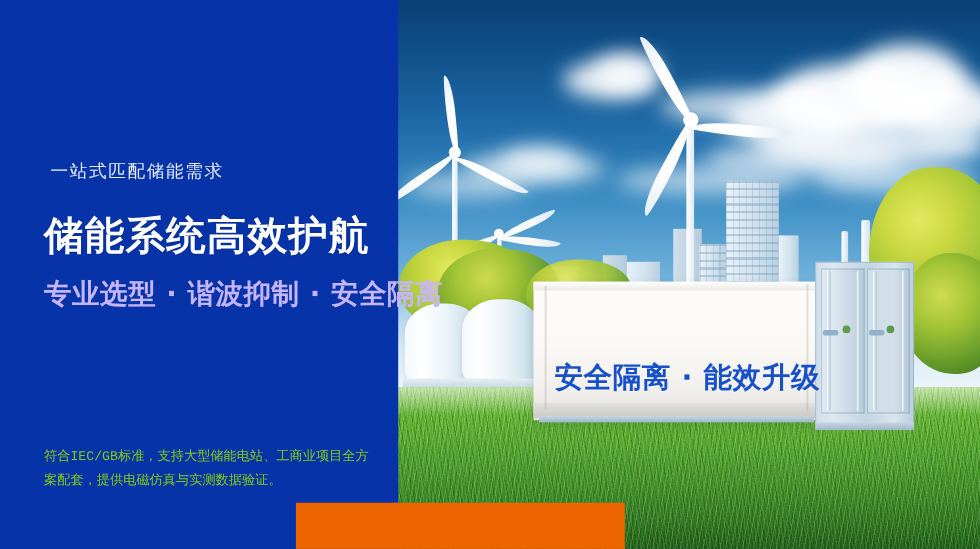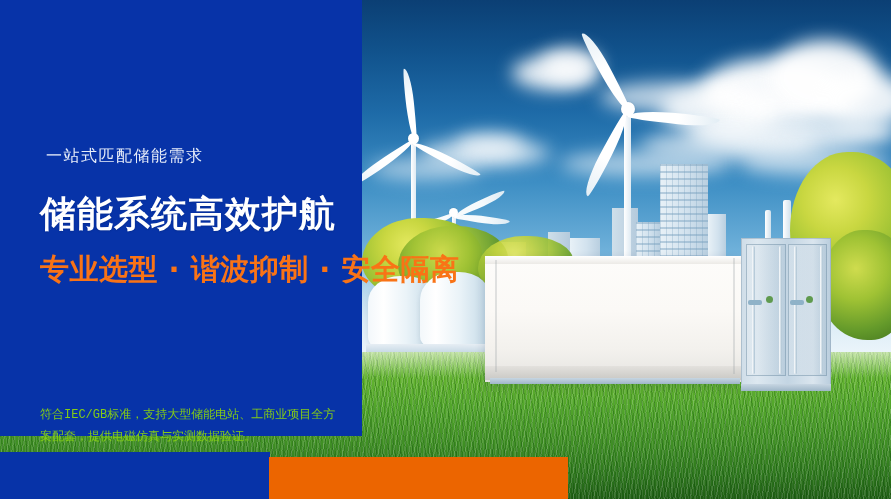--- a/index.html
+++ b/index.html
@@ -120,21 +120,21 @@
   
   .facility{position:absolute;background:linear-gradient(to bottom,rgba(236,245,250,.92),rgba(208,226,238,.85));
     box-shadow:inset 0 0 0 1px rgba(160,190,210,.5);}
   .facility .g{position:absolute;left:0;right:0;top:0;bottom:0;
     background-image:repeating-linear-gradient(to right,rgba(140,175,200,.5) 0 1px,rgba(0,0,0,0) 1px 9px),
                      repeating-linear-gradient(to bottom,rgba(140,175,200,.4) 0 1px,rgba(0,0,0,0) 1px 11px);}
   .stack{position:absolute;background:linear-gradient(to right,#ffffff,#cfe0ec);border-radius:2px;}
 
   
   .panel{
-    position:absolute;left:0;top:0;width:362px;height:436px;
+    position:absolute;left:0;top:0;width:362px;height:499px;
     background:#0733a8;
     z-index:40;
   }
   .panel-bottom-fill{
     position:absolute;left:0;top:452px;width:270px;height:47px;
     background:#0733a8;z-index:42;
   }
 
   .tagline{
     position:absolute;left:46px;top:146px;
@@ -144,21 +144,21 @@
   }
   .headline{
     position:absolute;left:40px;top:190px;
     color:#ffffff;font-size:36px;font-weight:bold;letter-spacing:1px;
     font-family:Liberation Sans, sans-serif;
     white-space:nowrap;
     text-shadow:0 1px 2px rgba(0,0,0,.12);
   }
   .subline{
     position:absolute;left:40px;top:250px;
-    color:#f97316;font-size:29px;font-weight:bold;letter-spacing:.5px;
+    color:#c4b5fd;font-size:25px;font-weight:bold;letter-spacing:.5px;
     font-family:"DejaVu Sans","Liberation Sans",sans-serif;
     white-space:nowrap;
   }
   .footnote{
     position:absolute;left:40px;top:404px;width:306px;
     color:#84cc16;font-size:12px;line-height:1.85;
     font-family:Liberation Mono, monospace;
   }
 
   
@@ -275,20 +275,21 @@
     <div class="door-rod" style="left:752px;top:246px;width:3px;height:128px;"></div>
     <div class="door-rod" style="left:779px;top:246px;width:3px;height:128px;"></div>
     <div class="door-rod" style="left:794px;top:246px;width:3px;height:128px;"></div>
     <div class="door-rod" style="left:820px;top:246px;width:3px;height:128px;"></div>
     <div class="door-lock" style="left:748px;top:300px;width:14px;height:5px;"></div>
     <div class="door-lock" style="left:790px;top:300px;width:14px;height:5px;"></div>
     <div class="door-lock" style="left:766px;top:296px;width:7px;height:7px;border-radius:50%;background:#5f9a4e;"></div>
     <div class="door-lock" style="left:806px;top:296px;width:7px;height:7px;border-radius:50%;background:#5f9a4e;"></div>
     <div class="cont-skid" style="left:741px;top:384px;width:90px;height:7px;"></div>
 
+    <div class="cont-text" style="left:504px;top:326px;font-size:26px;">安全隔离 · 能效升级</div>
 
   </div>
 
   <div class="panel">
     <div class="tagline">一站式匹配储能需求</div>
     <div class="headline">储能系统高效护航</div>
     <div class="subline">专业选型 · 谐波抑制 · 安全隔离</div>
     <div class="footnote">符合IEC/GB标准，支持大型储能电站、工商业项目全方案配套，提供电磁仿真与实测数据验证。</div>
   </div>
 

